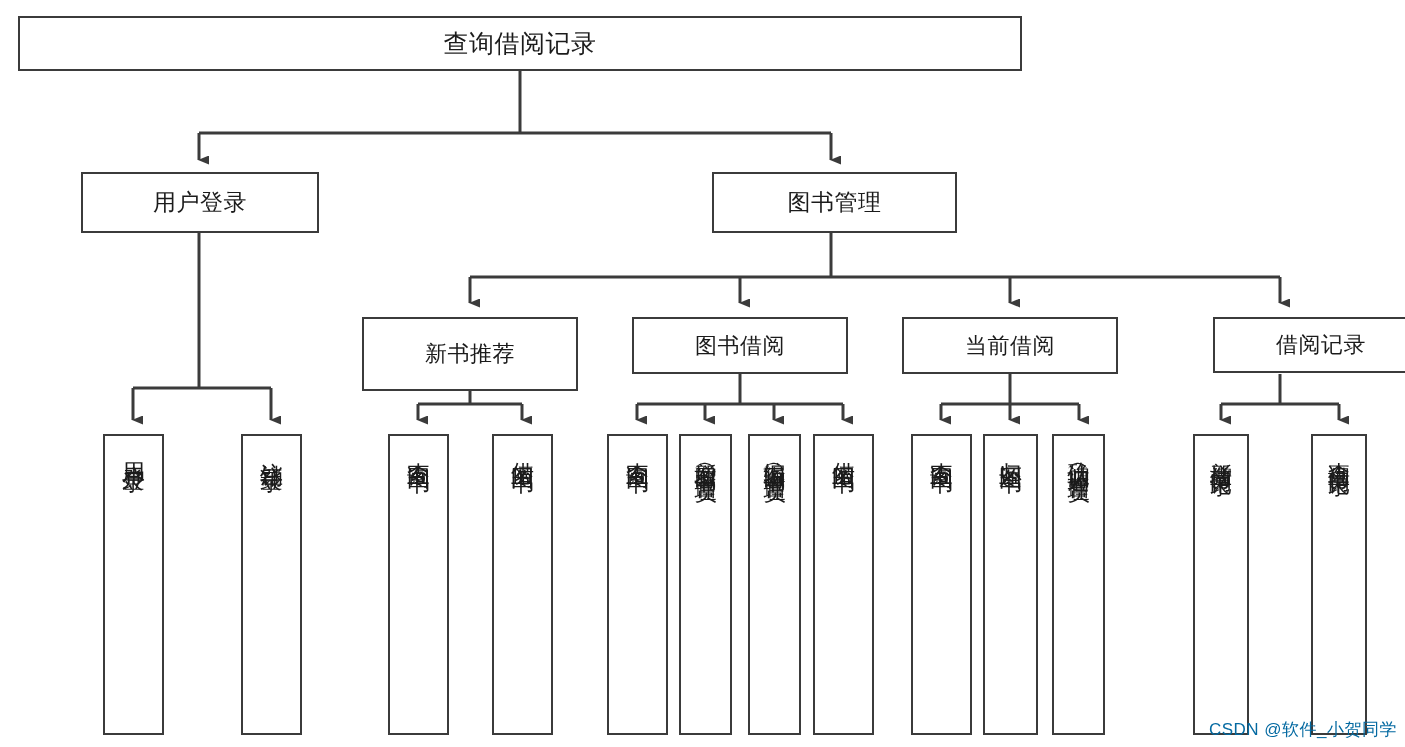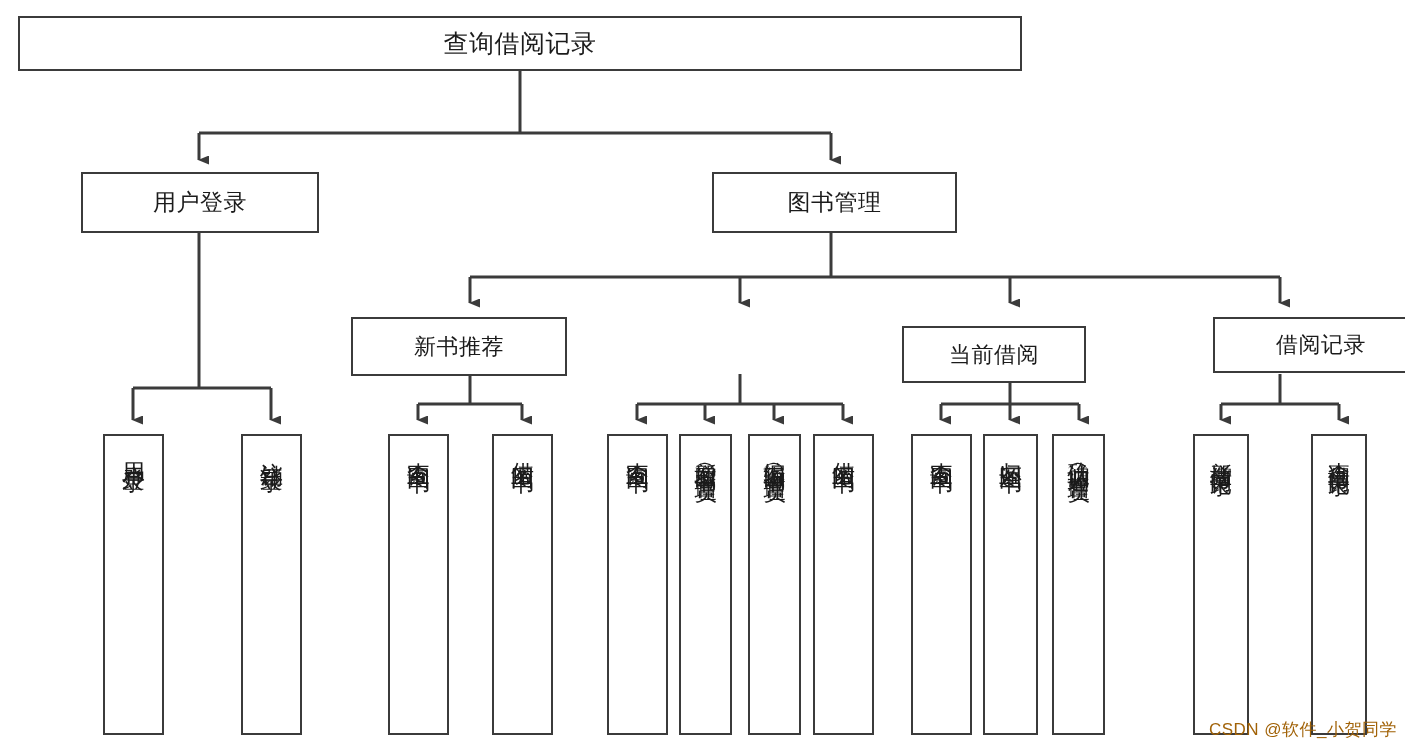--- a/index.html
+++ b/index.html
@@ -60,21 +60,21 @@
   .n-root .label { font-size: 25px; }
   .n-l1 .label   { font-size: 23px; }
   .n-l2 .label   { font-size: 22px; }
   .n-leaf .label { font-size: 23px; }
   .n-leaf-narrow .label { font-size: 22px; letter-spacing: 2px; }
   #watermark {
     position: absolute;
     right: 8px;
     bottom: 6px;
     font-size: 17px;
-    color: #a16207;
+    color: #0369a1;
     letter-spacing: 0.5px;
     z-index: 5;
     white-space: nowrap;
   }
 </style>
 </head>
 <body>
 
 <div id="canvas">
 
@@ -132,24 +132,27 @@
     <span class="label">查询借阅记录</span>
   </div>
 
   <div class="node horiz n-l1" style="left:81px; top:172px; width:238px; height:61px;">
     <span class="label">用户登录</span>
   </div>
   <div class="node horiz n-l1" style="left:712px; top:172px; width:245px; height:61px;">
     <span class="label">图书管理</span>
   </div>
 
-  <div class="node horiz n-l2" style="left:351px; top:317px; width:216px; height:59px;justify-content:center;">
+  <div class="node horiz n-l2" style="left:362px; top:317px; width:216px; height:74px;justify-content:center;">
     <span class="label">新书推荐</span>
   </div>
-  <div class="node horiz n-l2" style="left:902px; top:326px; width:184px; height:57px;">
+  <div class="node horiz n-l2" style="left:632px; top:317px; width:216px; height:57px;">
+    <span class="label">图书借阅</span>
+  </div>
+  <div class="node horiz n-l2" style="left:902px; top:317px; width:216px; height:57px;">
     <span class="label">当前借阅</span>
   </div>
   <div class="node horiz n-l2" style="left:1169px; top:317px; width:216px; height:56px;margin-left:44px;">
     <span class="label">借阅记录</span>
   </div>
 
   <div class="node vert n-leaf" style="left:103px; top:434px; width:61px; height:301px;">
     <span class="label">用户登录</span>
   </div>
   <div class="node vert n-leaf" style="left:241px; top:434px; width:61px; height:301px;">

